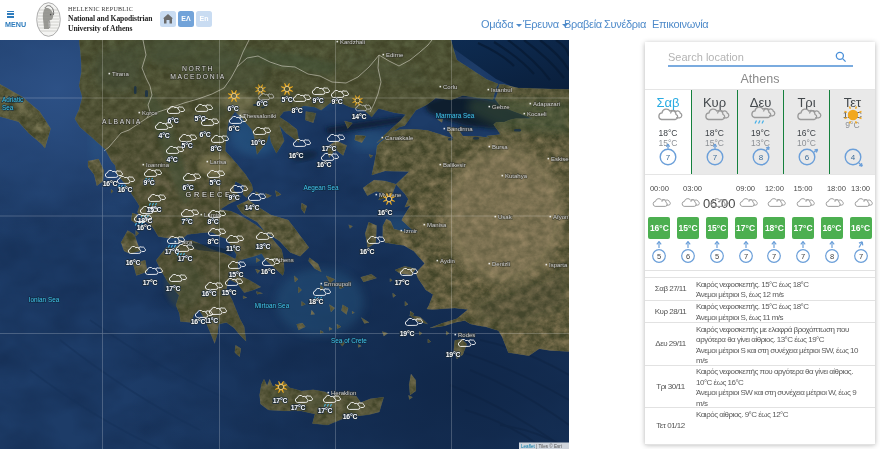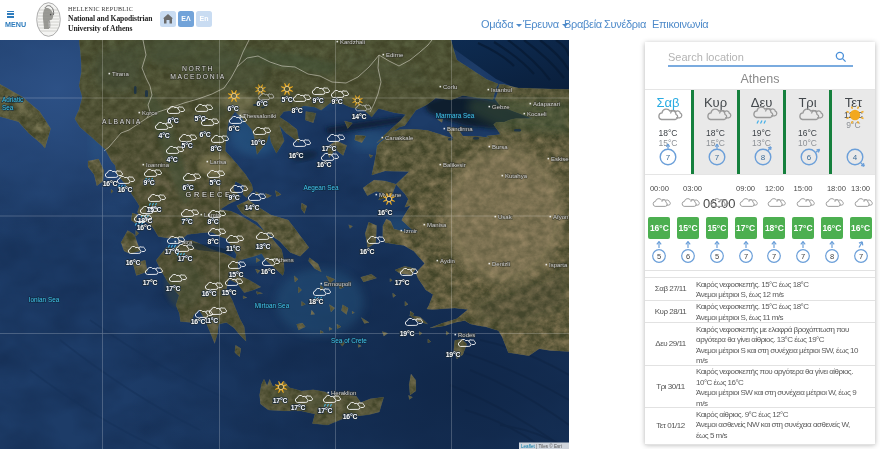--- a/index.html
+++ b/index.html
@@ -2,21 +2,21 @@
 <html><head><meta charset="utf-8"><style>
 *{margin:0;padding:0;box-sizing:border-box}
 html,body{width:880px;height:449px;overflow:hidden;background:#fff;font-family:"Liberation Sans",sans-serif}
 .abs{position:absolute}
 #header{position:absolute;left:0;top:0;width:880px;height:27px;background:#fff}
 #map{position:absolute;left:0;top:40px;width:569px;height:409px;overflow:hidden}
 #panel{position:absolute;left:645px;top:42px;width:230px;height:402px;background:#fff;box-shadow:0 1px 5px rgba(0,0,0,.3)}
 .nav{position:absolute;top:18px;font-size:11px;letter-spacing:-0.3px;color:#4f8bca;white-space:nowrap}
 .caret{display:inline-block;width:0;height:0;border-left:3px solid transparent;border-right:3px solid transparent;border-top:3.5px solid #4f8bca;vertical-align:1.5px;margin-left:3px}
 .daycol{position:absolute;top:0;height:84px;text-align:center}
-.gray{background:#e9e9e9;border-left:3px solid #15803d}
+.gray{background:#e9e9e9;border-left:1px solid #15803d}
 .dayname{font-size:13px;color:#4a4f54;padding-top:5px}
 .t1{font-size:8.5px;color:#3a3f44}
 .t2{font-size:8.5px;color:#8d9196}
 .gsq{position:absolute;width:22px;height:22px;background:#4caf50;border-radius:2px;color:#fff;font-size:8.5px;font-weight:bold;line-height:22px;text-align:center}
 .trow{position:absolute;left:0;width:230px;border-top:1px solid #e2e2e2;display:flex}
 .tlab{width:51px;min-width:51px;font-size:8px;letter-spacing:-0.5px;color:#555;display:flex;align-items:center;justify-content:center;text-align:center}
 .ttxt{font-size:8px;letter-spacing:-0.5px;color:#5a5a5a;line-height:10.6px;padding:1.5px 0 0 0;width:165px}
 </style></head>
 <body>
 <div id="map"><svg width="569" height="409" viewBox="0 0 569 409" font-family="Liberation Sans, sans-serif">
@@ -991,18 +991,17 @@
       <div class="tlab">Τρι 30/11</div>
       <div class="ttxt">
         <div>Καιρός νεφοσκεπής που αργότερα θα γίνει αίθριος. 10°C έως 16°C</div>
         <div>Άνεμοι μέτριοι SW και στη συνέχεια μέτριοι W, έως 9 m/s</div>
       </div>
     </div>
 <div class="trow" style="top:365px;height:36.5px">
       <div class="tlab">Τετ 01/12</div>
       <div class="ttxt">
         <div>Καιρός αίθριος. 9°C έως 12°C</div>
-        <div>Άνεμοι ασθενείς NW και στη συνέχεια ασθενείς W, έως 5 m/s</div>
       </div>
     </div>
 <div class="trow" style="top:401.5px;height:0"></div>
 <div class="abs" style="left:0;top:227.5px;width:230px;border-top:1px solid #e2e2e2"></div>
 </div>
 
 </body></html>

